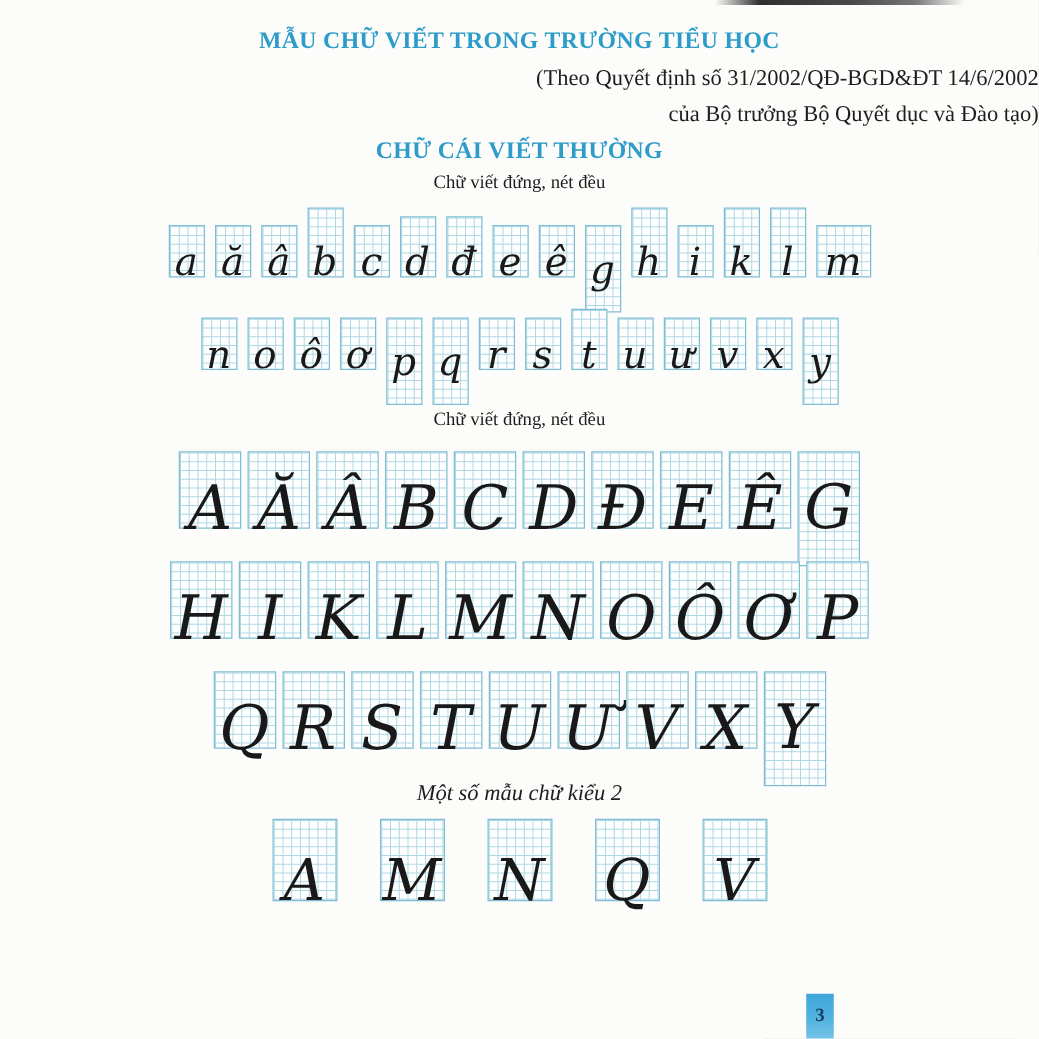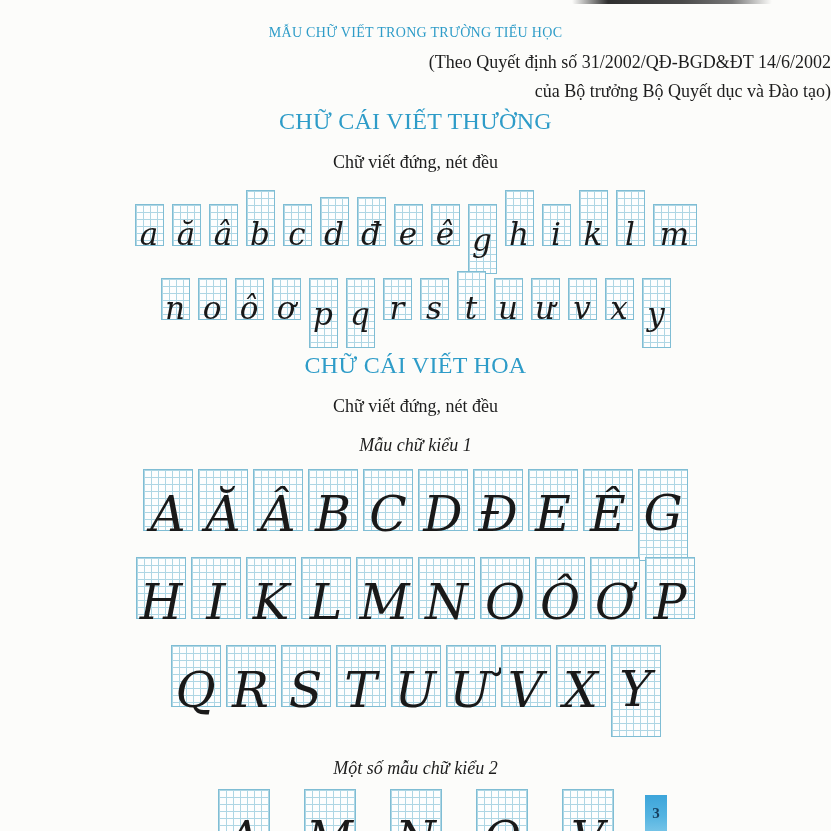--- a/index.html
+++ b/index.html
@@ -8,45 +8,45 @@
     background:#fcfcfa;overflow:hidden;
     font-family:"Liberation Serif",serif;color:#1d1d1d;
   }
   .scan-line{
     position:absolute;top:0;left:572px;width:200px;height:4px;
     background:linear-gradient(90deg,rgba(40,40,40,0) 0%,#2f2f2f 18%,#4a4a4a 55%,#777 80%,rgba(120,120,120,0) 100%);
     border-radius:0 0 2px 2px;
   }
   .center{text-align:center;}
   h1.title{
-    margin:20px 0 0;font-size:14px;line-height:26px;font-weight:normal;
+    margin:20px 0 0;font-size:19px;line-height:26px;font-weight:bold;
     color:#2e9cc8;letter-spacing:.3px;
   }
   p.decree{margin:3px 0 0;font-size:18px;line-height:26px;text-align:right;}
   h2.blue-h{
-    margin:4px 0 0;font-size:24px;line-height:26px;font-weight:normal;
+    margin:4px 0 0;font-size:19px;line-height:26px;font-weight:bold;
     color:#2e9cc8;letter-spacing:.3px;
   }
-  p.plain-sub{margin:16px;font-size:18px;line-height:24px;}
+  p.plain-sub{margin:0;font-size:15px;line-height:24px;}
   p.italic-label{margin:0;font-size:18px;line-height:22px;font-style:italic;}
 
   
   .letter-row{
     display:flex;justify-content:center;align-items:flex-start;
     overflow:visible;
   }
   .lc-row{gap:8px;height:84px;}
   #lc-row-1{margin-top:8px;}
   #lc-row-2{margin-top:-10px;}
   .uc-row{gap:5px;height:62px;}
   #uc-row-1{margin-top:13px;}
   #uc-row-2{margin-top:26px;}
   #uc-row-3{margin-top:26px;}
   #style2-row{gap:34px;height:66px;margin-top:10px;}
-  #style2-label{margin-top:50px;}
+  #style2-label{margin-top:24px;}
   #uppercase-heading{margin-top:4px;}
 
   
   .tile{
     position:relative;box-sizing:border-box;
     border:1px solid #7fbdd4;
     background-color:#fdfefe;
     background-image:
       linear-gradient(#aed6e4 1px, transparent 1px),
       linear-gradient(90deg,#aed6e4 1px, transparent 1px);
@@ -183,23 +183,21 @@
         <span class="glyph">v</span>
       </div>
       <div class="tile lc sm">
         <span class="glyph">x</span>
       </div>
       <div class="tile lc desc">
         <span class="glyph">y</span>
       </div>
     </div>
 
-  <h2 class="blue-h center" id="uppercase-heading">CHỮ CÁI VIẾT HOA</h2>
   <p class="plain-sub center">Chữ viết đứng, nét đều</p>
-  <p class="italic-label center" id="style1-label">Mẫu chữ kiểu 1</p>
 
   <div class="letter-row uc-row" id="uc-row-1">
       <div class="tile uc">
         <span class="glyph">A</span>
       </div>
       <div class="tile uc">
         <span class="glyph">Ă</span>
       </div>
       <div class="tile uc">
         <span class="glyph">Â</span>

